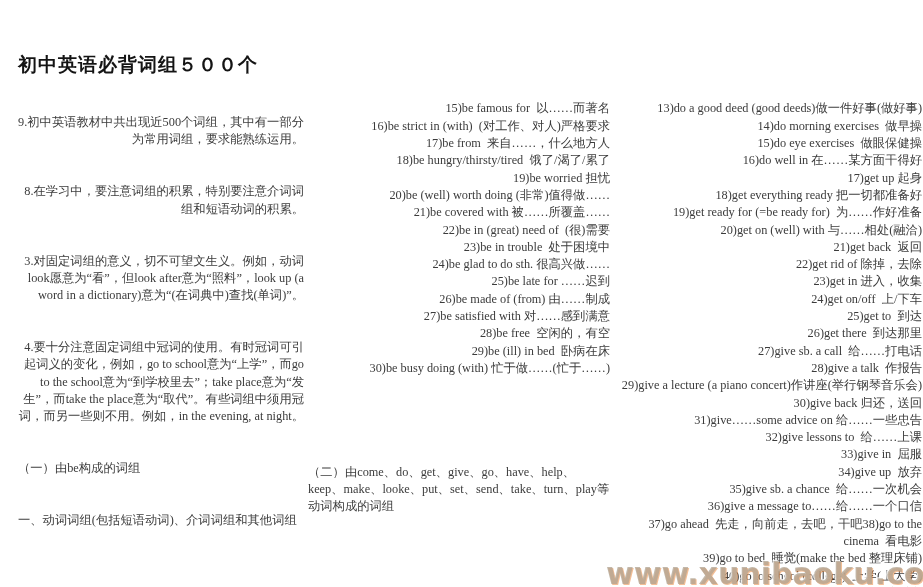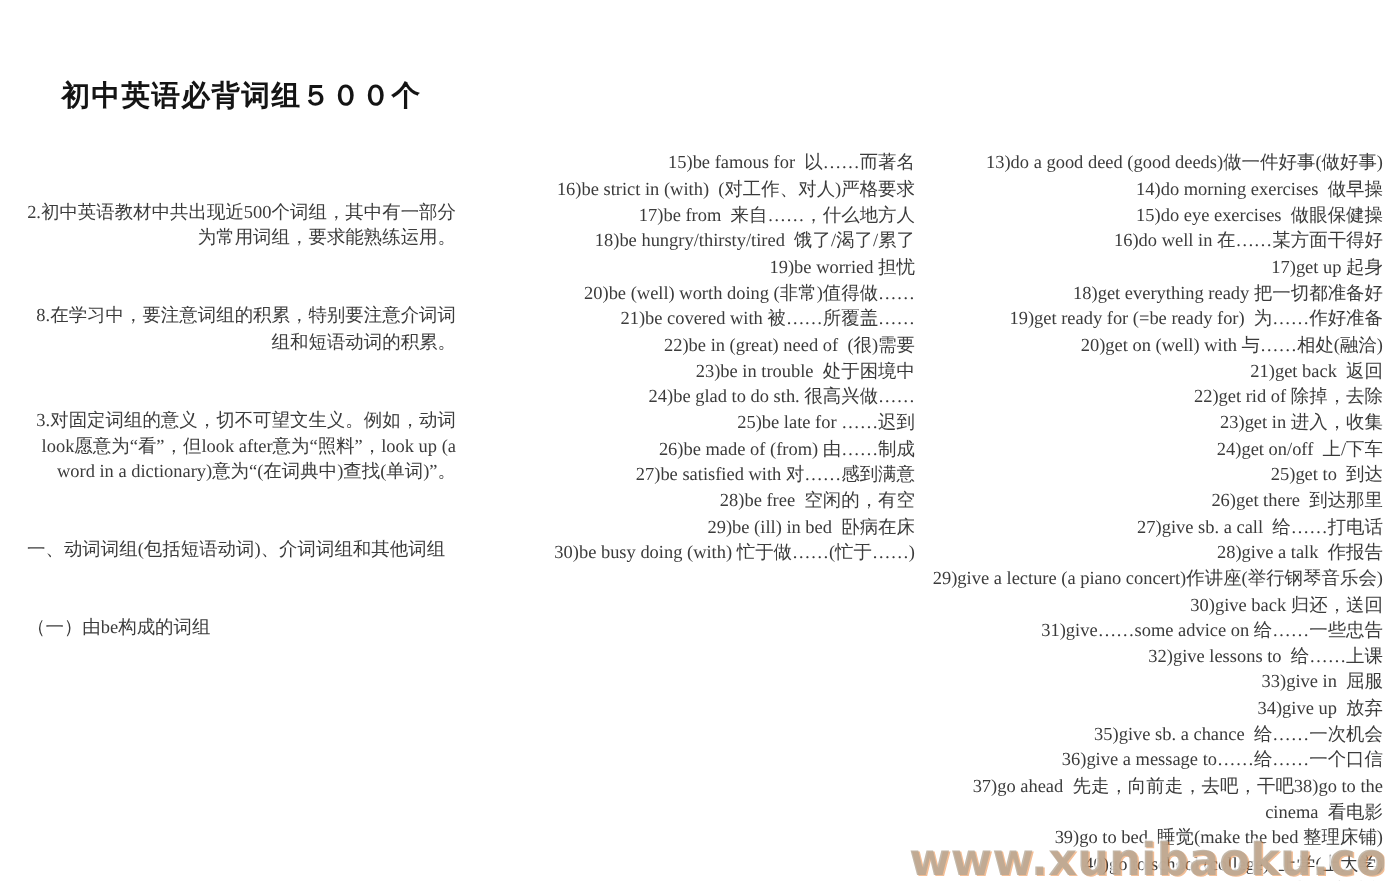--- a/index.html
+++ b/index.html
@@ -11,56 +11,58 @@
   }
   .col{
     position:absolute;top:14px;
     font-size:12.3px;line-height:17.3px;
     white-space:pre-wrap;word-break:break-word;
   }
   .col-left{left:18px;width:286px;top:6px;}
   .col-mid{left:308px;width:302px;}
   .col-right{left:614px;width:308px;}
   .doc-title{
-    font-size:19px;font-weight:bold;text-align:center;
+    font-size:19px;font-weight:bold;text-align:left;
     color:#141414;letter-spacing:1px;
-    margin:12px 0 22px 0;line-height:24px;
+    margin:12px 0 3px 0;line-height:24px;
   }
   .para,.line{margin:0;text-align:right;}
   .heading{margin:0;}
   .watermark{
     position:absolute;left:606px;top:556px;width:320px;
     font-family:"DejaVu Sans","Liberation Sans",sans-serif;
     font-weight:bold;font-size:30px;letter-spacing:0px;
     color:rgba(178,164,146,0.78);
     text-shadow:1px 1px 0 rgba(232,125,45,0.5),
                 -1px -1px 0 rgba(255,255,255,0.85);
     pointer-events:none;
   }
 </style>
 </head>
 <body>
 
 <div class="col col-left">
   <div class="doc-title">初中英语必背词组５００个</div>
-  <div class="para">2.初中英语教材中共出现近500个词组，其中有一部分为常用词组，要求能熟练运用。</div>
+  <div class="para">9.初中英语教材中共出现近500个词组，其中有一部分为常用词组，要求能熟练运用。</div>
   <div class="para">8.在学习中，要注意词组的积累，特别要注意介词词组和短语动词的积累。</div>
   <div class="para">3.对固定词组的意义，切不可望文生义。例如，动词look愿意为“看”，但look after意为“照料”，look up (a word in a dictionary)意为“(在词典中)查找(单词)”。</div>
+  <div class="para">4.要十分注意固定词组中冠词的使用。有时冠词可引起词义的变化，例如，go to school意为“上学”，而go to the school意为“到学校里去”；take place意为“发生”，而take the place意为“取代”。有些词组中须用冠词，而另一些则不用。例如，in the evening, at night。</div>
+  <div class="heading">（一）由be构成的词组</div>
   <div class="heading">一、动词词组(包括短语动词)、介词词组和其他词组</div>
-  <div class="heading">（一）由be构成的词组</div>
   <div>
     
   </div>
 </div>
 
 <div class="col col-mid">
   <div>
     
   <div class="line">15)be famous for  以……而著名</div><div class="line">16)be strict in (with)  (对工作、对人)严格要求</div><div class="line">17)be from  来自……，什么地方人</div><div class="line">18)be hungry/thirsty/tired  饿了/渴了/累了</div><div class="line">19)be worried 担忧</div><div class="line">20)be (well) worth doing (非常)值得做……</div><div class="line">21)be covered with 被……所覆盖……</div><div class="line">22)be in (great) need of  (很)需要</div><div class="line">23)be in trouble  处于困境中</div><div class="line">24)be glad to do sth. 很高兴做……</div><div class="line">25)be late for ……迟到</div><div class="line">26)be made of (from) 由……制成</div><div class="line">27)be satisfied with 对……感到满意</div><div class="line">28)be free  空闲的，有空</div><div class="line">29)be (ill) in bed  卧病在床</div><div class="line">30)be busy doing (with) 忙于做……(忙于……)</div></div>
   <div class="line">&nbsp;</div>
+  <div class="heading">（二）由come、do、get、give、go、have、help、keep、make、looke、put、set、send、take、turn、play等动词构成的词组</div>
   <div>
     
   </div>
 </div>
 
 <div class="col col-right">
   <div>
     
   <div class="line">13)do a good deed (good deeds)做一件好事(做好事)</div><div class="line">14)do morning exercises  做早操</div><div class="line">15)do eye exercises  做眼保健操</div><div class="line">16)do well in 在……某方面干得好</div><div class="line">17)get up 起身</div><div class="line">18)get everything ready 把一切都准备好</div><div class="line">19)get ready for (=be ready for)  为……作好准备</div><div class="line">20)get on (well) with 与……相处(融洽)</div><div class="line">21)get back  返回</div><div class="line">22)get rid of 除掉，去除</div><div class="line">23)get in 进入，收集</div><div class="line">24)get on/off  上/下车</div><div class="line">25)get to  到达</div><div class="line">26)get there  到达那里</div><div class="line">27)give sb. a call  给……打电话</div><div class="line">28)give a talk  作报告</div><div class="line">29)give a lecture (a piano concert)作讲座(举行钢琴音乐会)</div><div class="line">30)give back 归还，送回</div><div class="line">31)give……some advice on 给……一些忠告</div><div class="line">32)give lessons to  给……上课</div><div class="line">33)give in  屈服</div><div class="line">34)give up  放弃</div><div class="line">35)give sb. a chance  给……一次机会</div><div class="line">36)give a message to……给……一个口信</div><div class="line">37)go ahead  先走，向前走，去吧，干吧38)go to the cinema  看电影</div><div class="line">39)go to bed  睡觉(make the bed 整理床铺)</div><div class="line">40)go to school (college)  上学(上大学)</div><div class="line">41)go to (the) hospital  去医院看病</div></div>
 </div>

